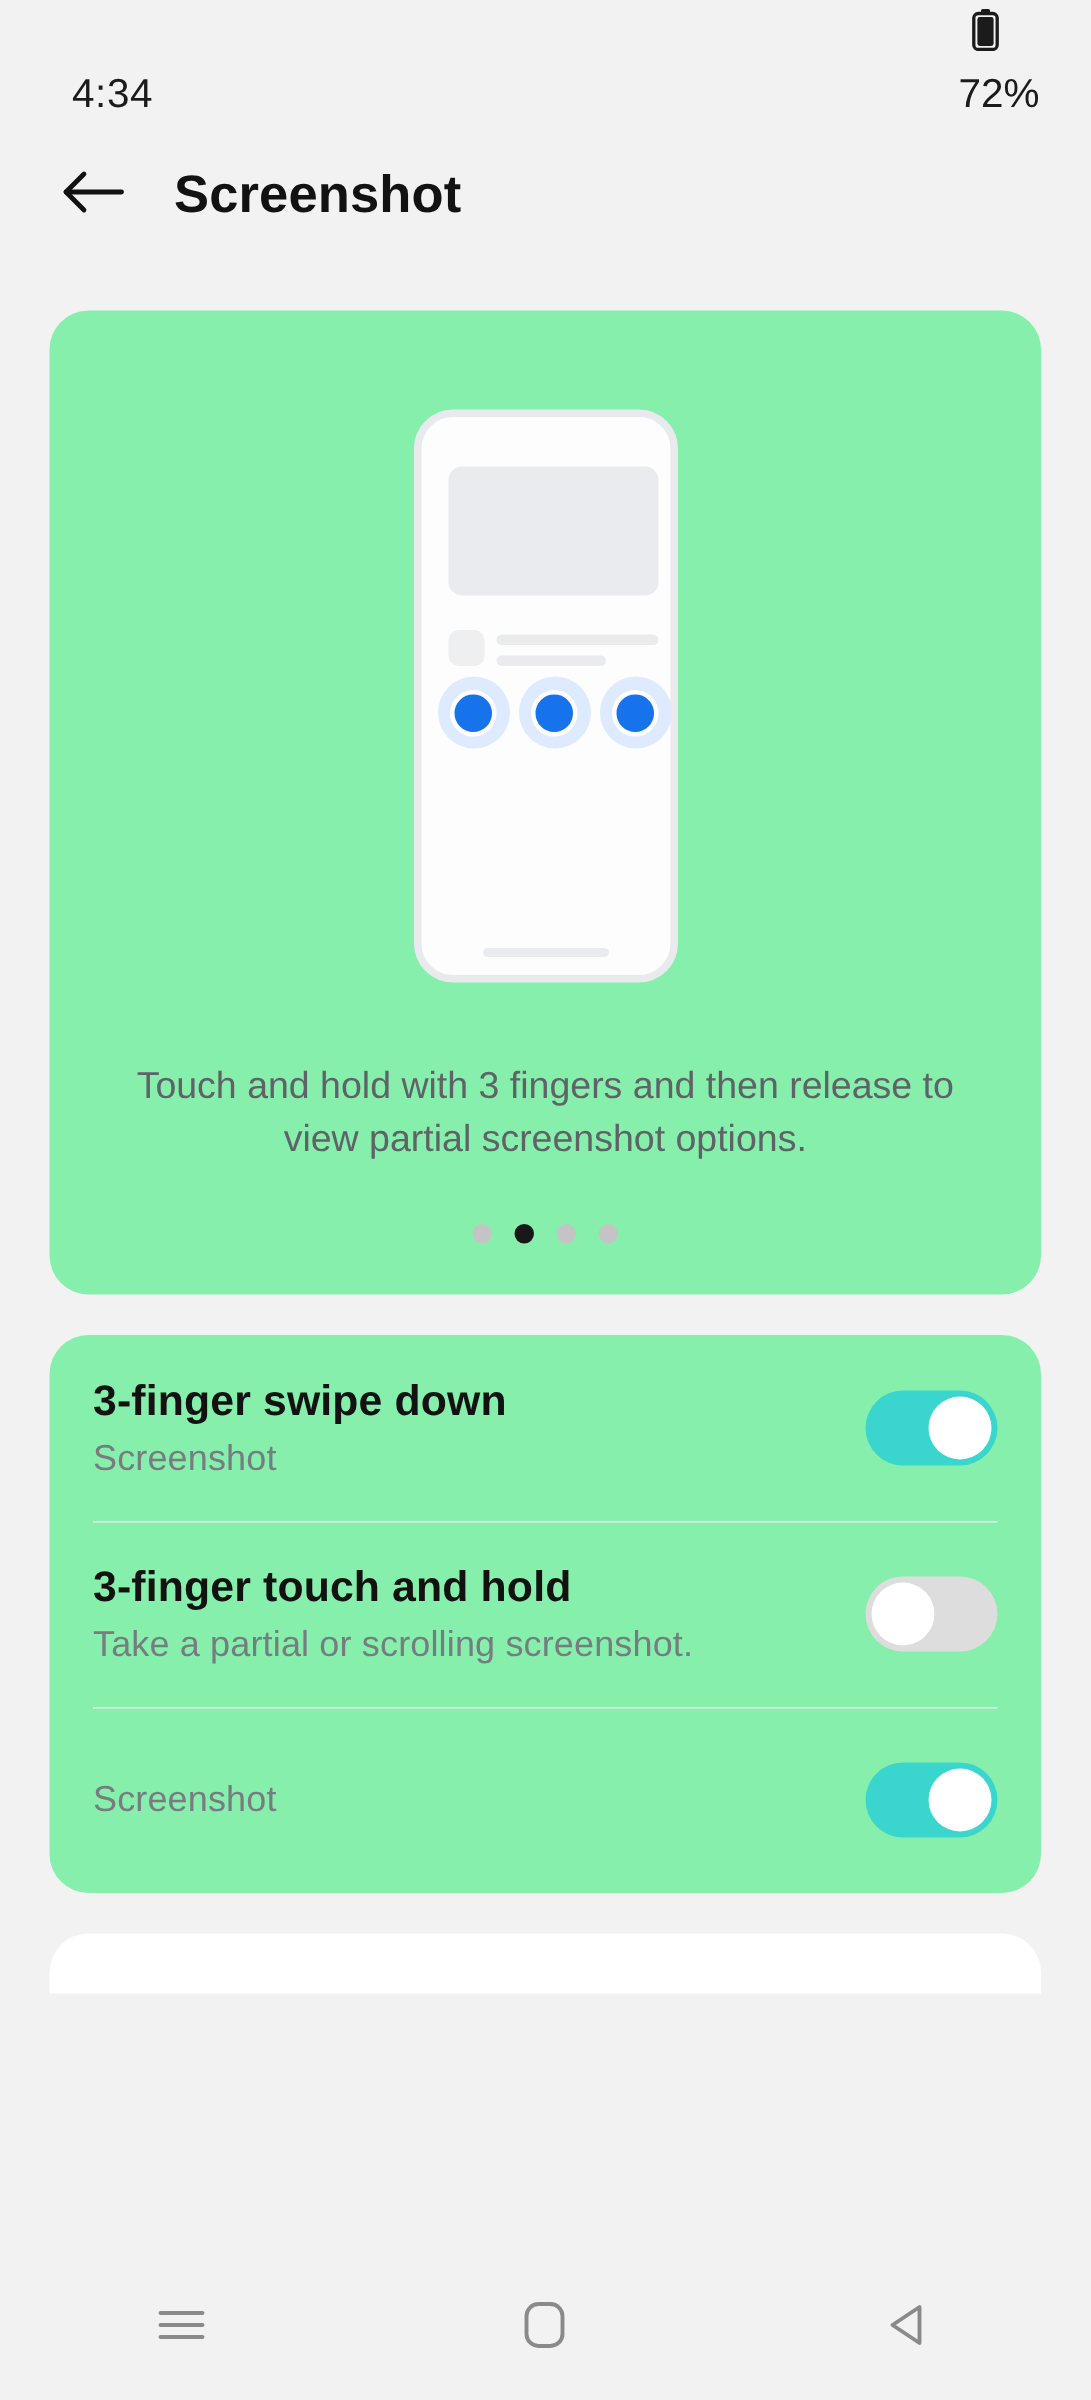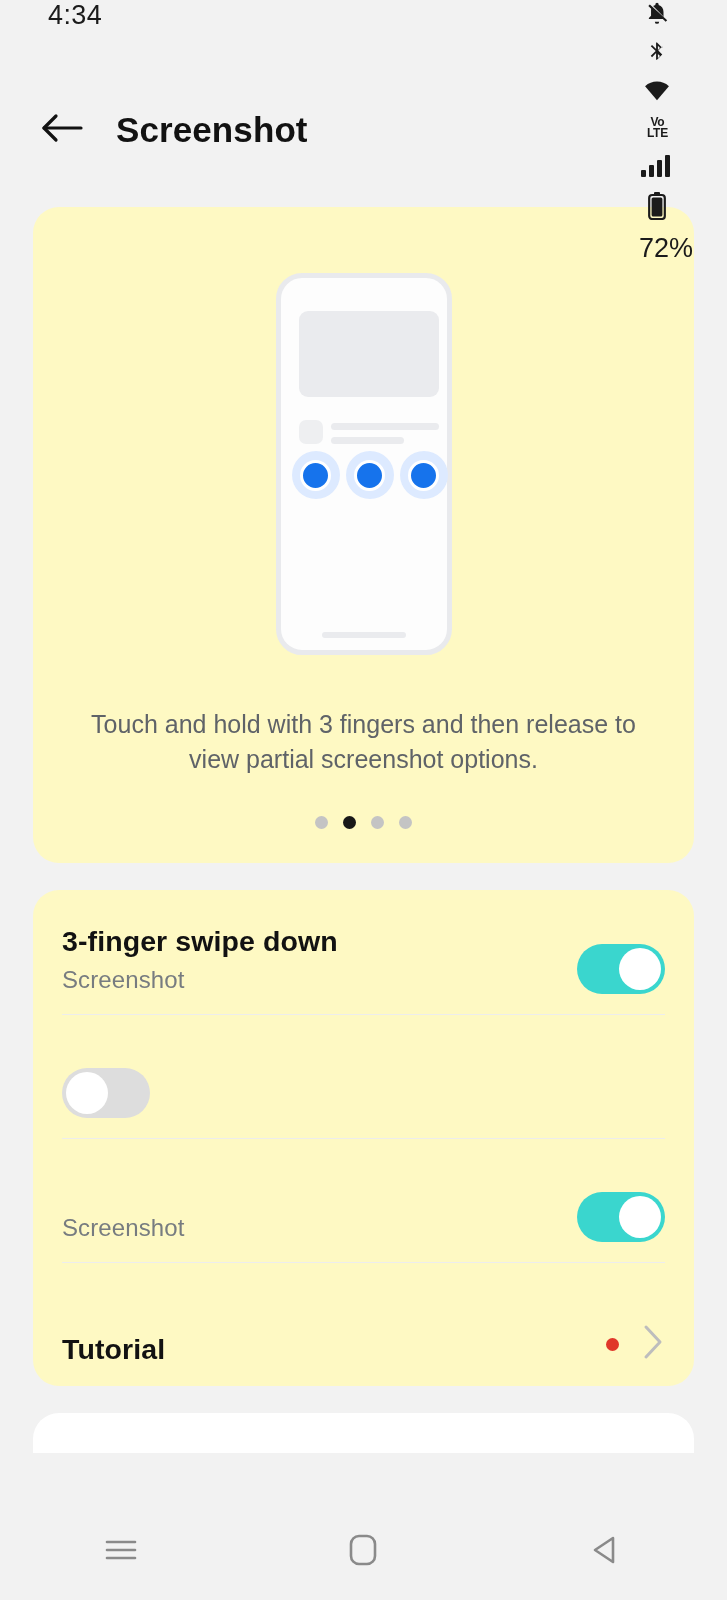--- a/index.html
+++ b/index.html
@@ -12,21 +12,21 @@
     font-family: "Liberation Sans", sans-serif;
     background: #f2f2f2;
     color: #111;
     position: relative;
   }
 
   
   .status-bar {
     height: 78px;
     display: flex;
-    align-items: flex-start;
+    align-items: flex-end;
     justify-content: space-between;
     padding: 0 34px 0 48px;
   }
   .status-time {
     font-size: 27px;
     font-weight: 500;
     letter-spacing: .4px;
     color: #1b1b1b;
   }
   .status-icons {
@@ -75,21 +75,21 @@
     font-weight: 700;
     letter-spacing: .1px;
     color: #121212;
   }
 
   
   .content {
     padding: 0 33px;
   }
   .card {
-    background: #fef9c3;
+    background: #86efac;
     border-radius: 26px;
     width: 100%;
   }
 
   
   .illus-card {
     margin-top: 25px;
     padding: 24px 0 34px;
     display: flex;
     flex-direction: column;
@@ -198,21 +198,21 @@
     background: #181818;
   }
 
   
   .list-card {
     margin-top: 27px;
     padding: 0 29px;
   }
   .row {
     display: flex;
-    align-items: flex-end;
+    align-items: center;
     justify-content: space-between;
     min-height: 124px;
     padding: 20px 0;
     position: relative;
     cursor: pointer;
   }
   .row + .row::before {
     content: "";
     position: absolute;
     top: 0;
@@ -402,51 +402,42 @@
         <span class="row-sub">Screenshot</span>
       </div>
       <div class="row-right">
         <div class="toggle on">
           <span class="knob"></span>
         </div>
       </div>
     </div>
 
     <div class="row">
+      <div class="row-text">
+        <span class="row-title">3-finger touch and hold</span>
+        <span class="row-sub">Take a partial or scrolling screenshot.</span>
+      </div>
       <div class="row-right">
         <div class="toggle off">
           <span class="knob"></span>
         </div>
       </div>
     </div>
 
     <div class="row">
       <div class="row-text">
         <span class="row-sub">Screenshot</span>
       </div>
       <div class="row-right">
         <div class="toggle on">
           <span class="knob"></span>
         </div>
       </div>
     </div>
 
-    <div class="row">
-      <div class="row-text">
-        <span class="row-title">Tutorial</span>
-      </div>
-      <div class="row-right">
-        <span class="red-dot"></span>
-        <span class="chevron">
-          <svg width="24" height="40" viewBox="0 0 24 40" fill="none" stroke="#bdbdbd" stroke-width="3" stroke-linecap="round" stroke-linejoin="round">
-            <path d="M5 5l14 15L5 35"></path>
-          </svg>
-        </span>
-      </div>
-    </div>
 
   </div>
 
   <div class="peek-card"></div>
 </div>
 
 <div class="nav-bar">
   <div class="nav-btn">
     <span>
       <svg width="36" height="30" viewBox="0 0 36 30" fill="none" stroke="#8a8a8a" stroke-width="2.6" stroke-linecap="round">

